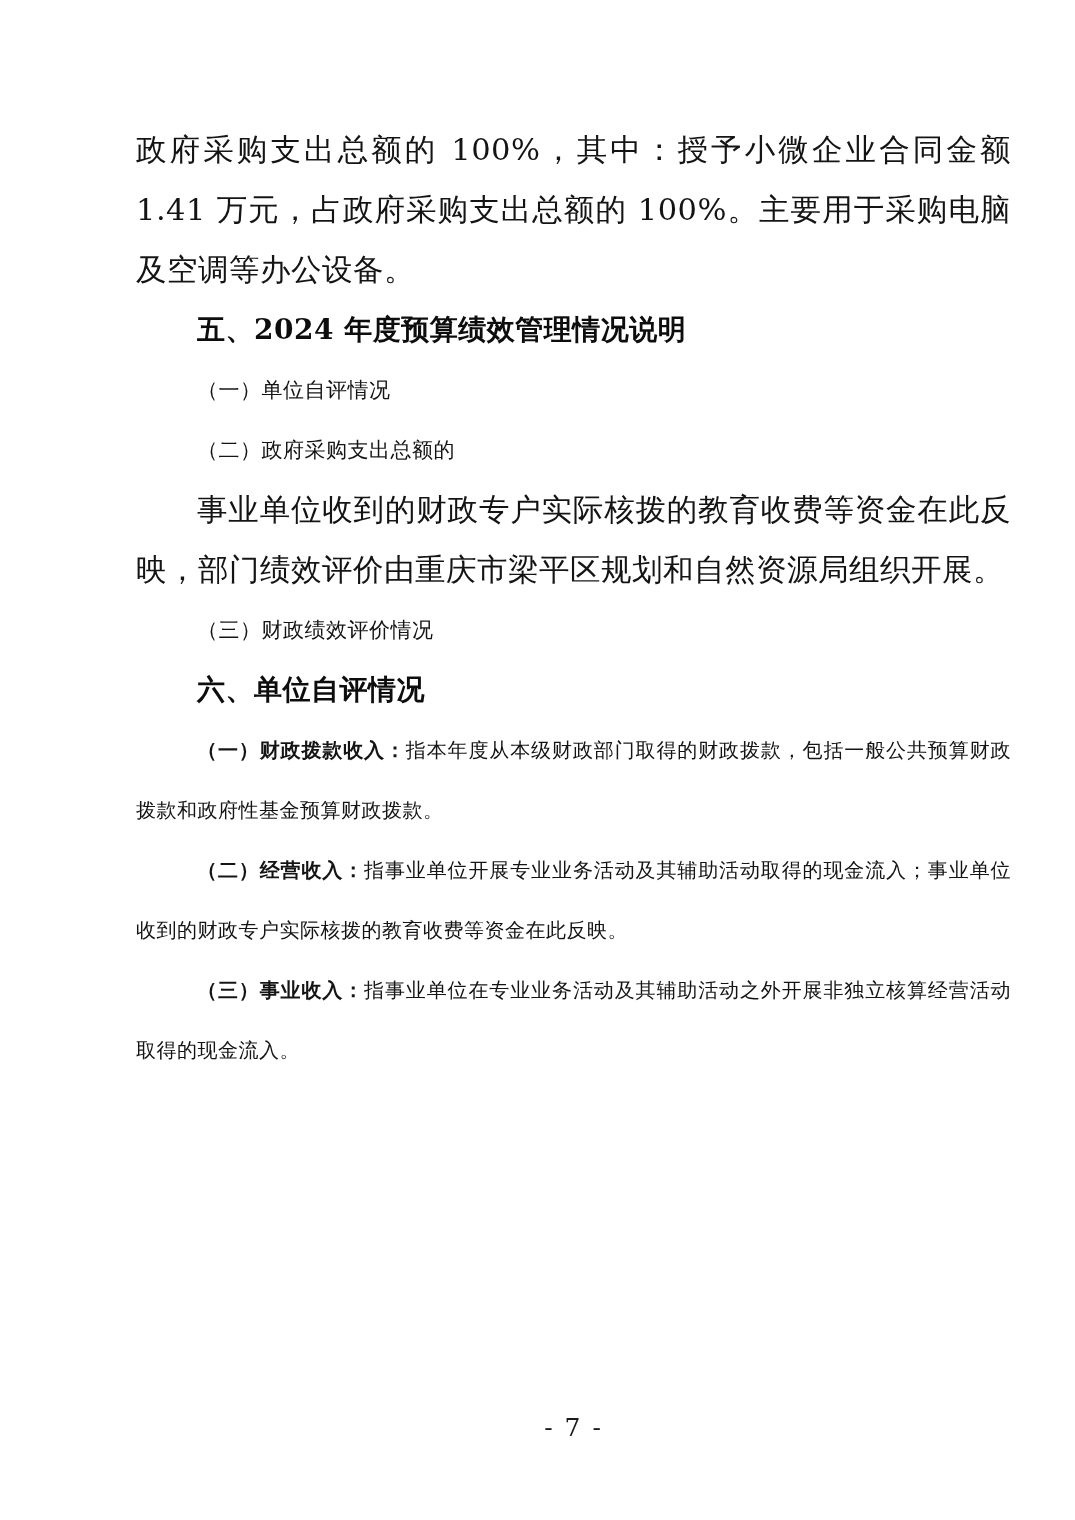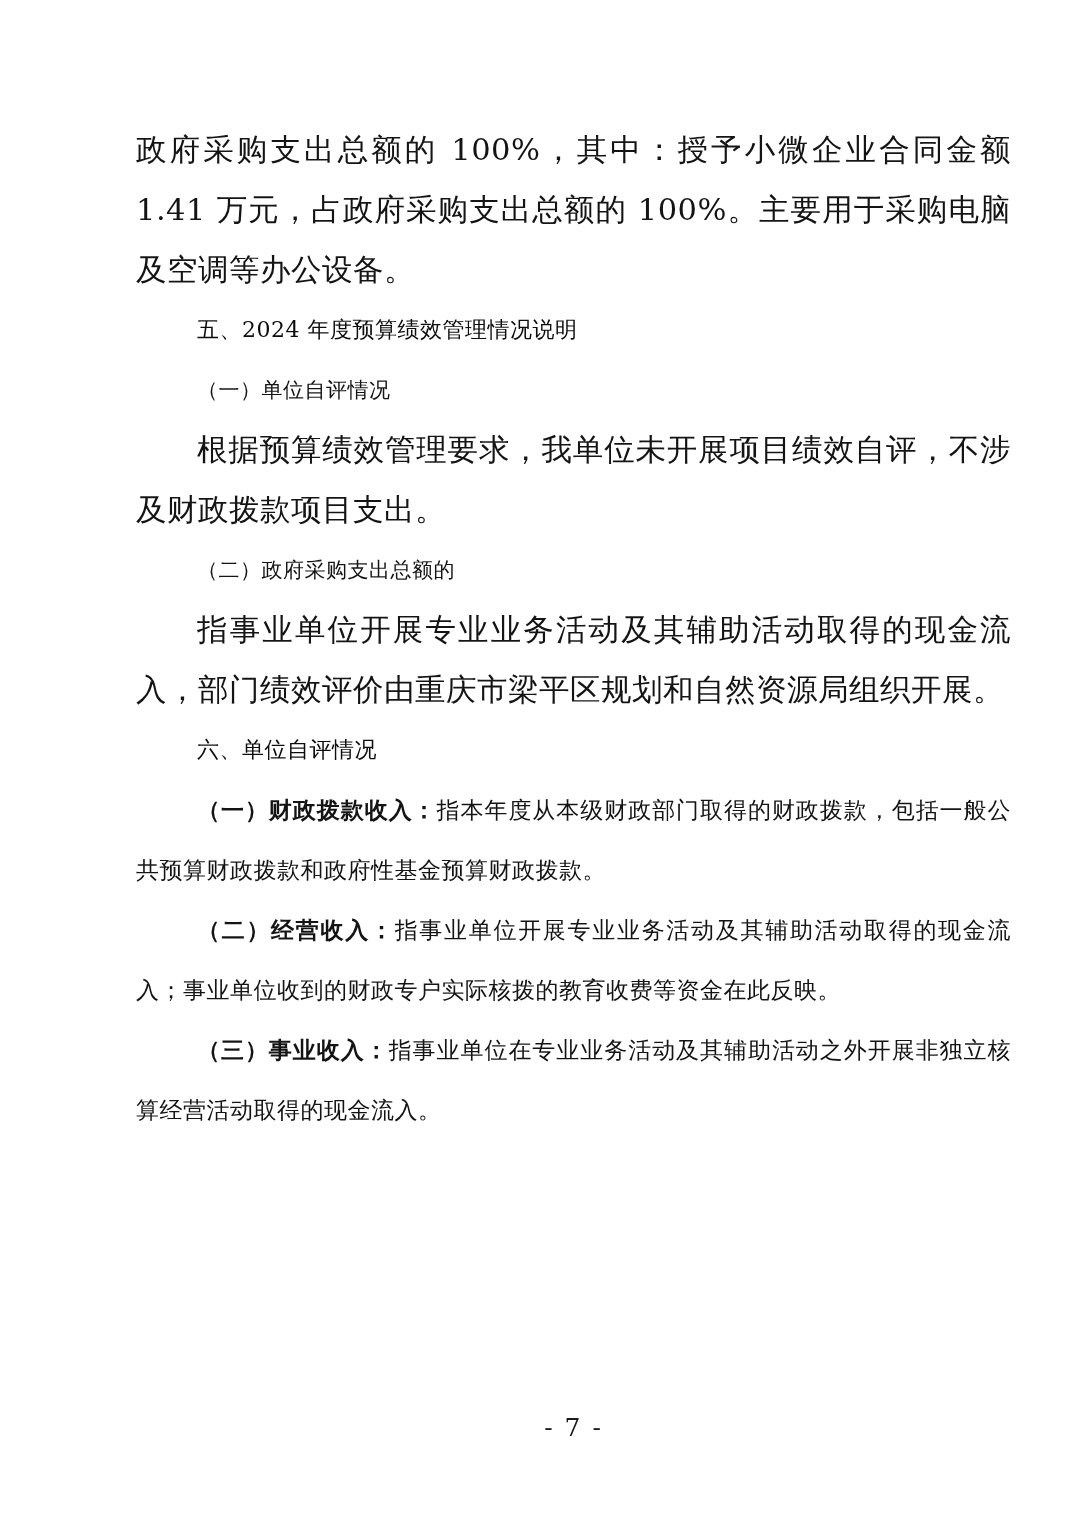--- a/index.html
+++ b/index.html
@@ -24,38 +24,38 @@
     text-align: justify;
     text-justify: inter-ideograph;
     letter-spacing: 0.5px;
     margin: 0;
     color: #141414;
   }
   .indent {
     text-indent: 61px;
   }
   .heading {
-    font-size: 22px;
+    font-size: 28px;
     line-height: 60px;
-    font-weight: normal;
+    font-weight: bold;
     margin: 0;
     text-indent: 61px;
     letter-spacing: 0.5px;
     color: #0d0d0d;
   }
   .sub-heading {
     font-size: 21px;
     line-height: 60px;
     margin: 0;
     text-indent: 61px;
     letter-spacing: 0.5px;
     color: #141414;
   }
   .term-line {
-    font-size: 23px;
+    font-size: 20px;
     line-height: 60px;
     margin: 0;
     text-align: justify;
     text-justify: inter-ideograph;
     letter-spacing: 0.5px;
     color: #141414;
   }
   .term-label {
     font-weight: bold;
   }
@@ -78,26 +78,26 @@
 <body>
 
 <div class="page">
 
   <p class="body-text block">政府采购支出总额的 100%，其中：授予小微企业合同金额 1.41 万元，占政府采购支出总额的 100%。主要用于采购电脑及空调等办公设备。</p>
 
   <p class="heading block">五、2024 年度预算绩效管理情况说明</p>
 
   <p class="sub-heading block">（一）单位自评情况</p>
 
-  <p class="body-text indent block">根据预算绩效管理要求，我单位未开展项目绩效自评，不涉及财政拨款项目支出。</p>
 
   <p class="sub-heading block">（二）政府采购支出总额的</p>
 
-  <p class="body-text indent block">指事业单位开展专业业务活动及其辅助活动取得的现金流入，部门绩效评价由重庆市梁平区规划和自然资源局组织开展。</p>
+  <p class="body-text indent block">事业单位收到的财政专户实际核拨的教育收费等资金在此反映，部门绩效评价由重庆市梁平区规划和自然资源局组织开展。</p>
 
+  <p class="sub-heading block">（三）财政绩效评价情况</p>
 
 
   <p class="heading block">六、单位自评情况</p>
 
   <p class="term-line indent"><span class="term-label">（一）财政拨款收入：</span><span>指本年度从本级财政部门取得的财政拨款，包括一般公共预算财政拨款和政府性基金预算财政拨款。</span></p>
 
   <p class="term-line indent"><span class="term-label">（二）经营收入：</span><span>指事业单位开展专业业务活动及其辅助活动取得的现金流入；事业单位收到的财政专户实际核拨的教育收费等资金在此反映。</span></p>
 
   <p class="term-line indent"><span class="term-label">（三）事业收入：</span><span>指事业单位在专业业务活动及其辅助活动之外开展非独立核算经营活动取得的现金流入。</span></p>
 

